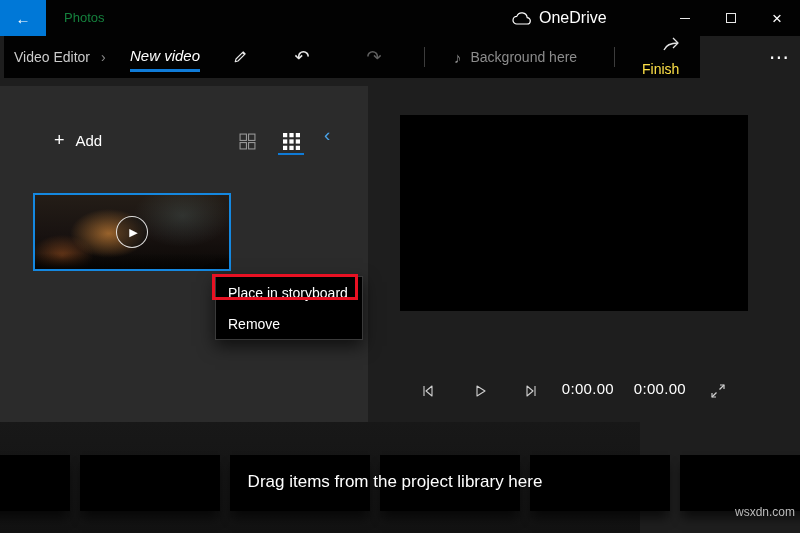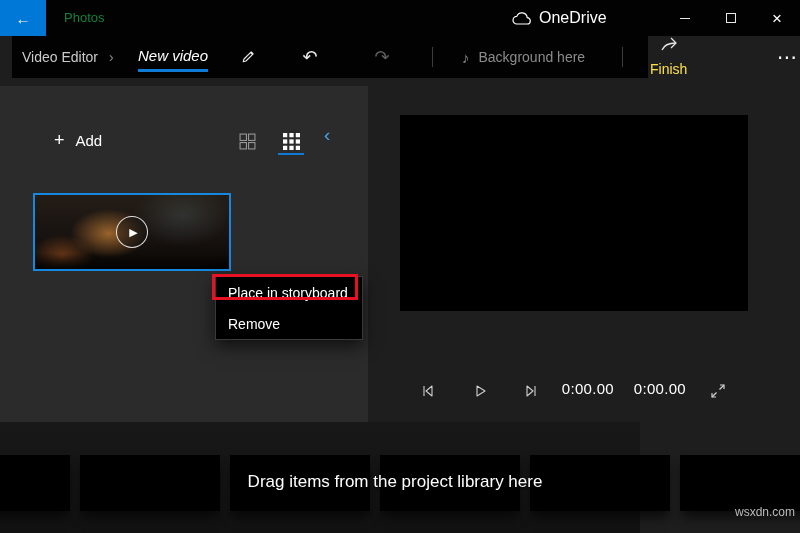--- a/index.html
+++ b/index.html
@@ -20,21 +20,21 @@
     position:absolute; left:512px; top:0; height:36px;
     display:flex; align-items:center; gap:8px; font-size:16px; color:#fff;
   }
   .win-controls { position:absolute; right:0; top:0; height:36px; display:flex; }
   .win-btn { width:46px; height:36px; display:flex; align-items:center; justify-content:center; }
   .min-glyph { display:block; width:10px; height:1px; background:#e8e8e8; }
   .max-glyph { display:block; width:10px; height:10px; border:1px solid #e8e8e8; }
   .close-glyph { font-size:17px; color:#fff; line-height:1; }
 
   
-  .toolbar { position:absolute; left:12px; top:36px; width:636px; height:42px; background:#020202;padding-left:16px; }
+  .toolbar { position:absolute; left:4px; top:36px; width:696px; height:42px; background:#020202;padding-left:16px; }
   .breadcrumb { position:absolute; left:10px; top:0; line-height:42px; font-size:14px; color:#cccccc; }
   .crumb-chevron { position:absolute; left:97px; top:0; line-height:42px; font-size:14px; color:#8a8a8a; }
   .project-title { position:absolute; left:126px; top:0; line-height:40px; font-size:15px; color:#ffffff;font-style:italic; }
   .title-underline { position:absolute; left:126px; top:33px; width:70px; height:3px; background:#0f7bd7; }
   .tb-icon { position:absolute; top:0; height:42px; display:flex; align-items:center; justify-content:center; }
   .pencil-btn { left:222px; width:28px; }
   .undo-btn { left:284px; width:28px; font-size:18px; color:#e8e8e8; }
   .redo-btn { left:356px; width:28px; font-size:18px; color:#5f5f5f; }
   .tb-divider { position:absolute; top:11px; width:1px; height:20px; background:#3c3c3c; }
   .divider-1 { left:420px; } .divider-2 { left:610px; }

